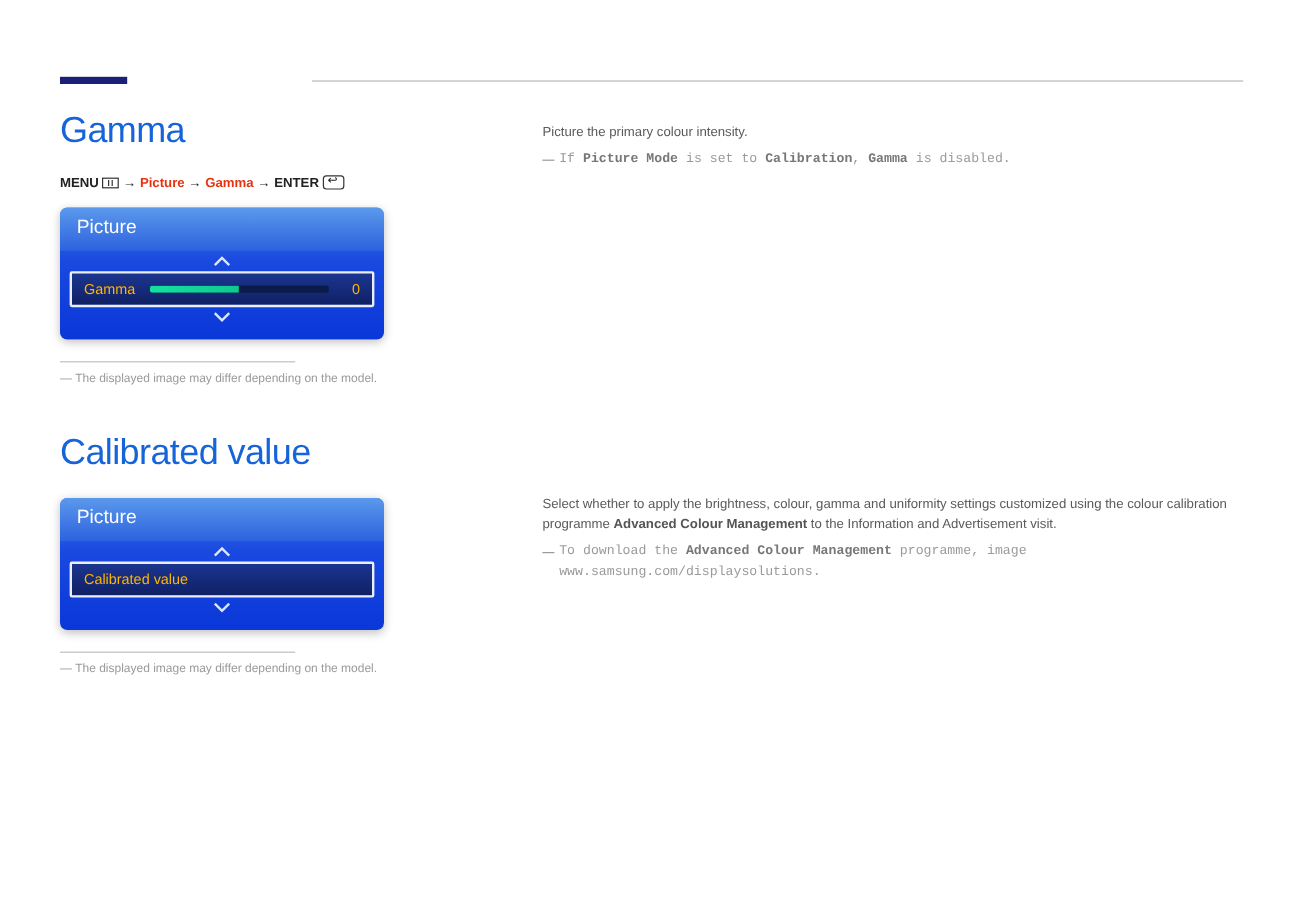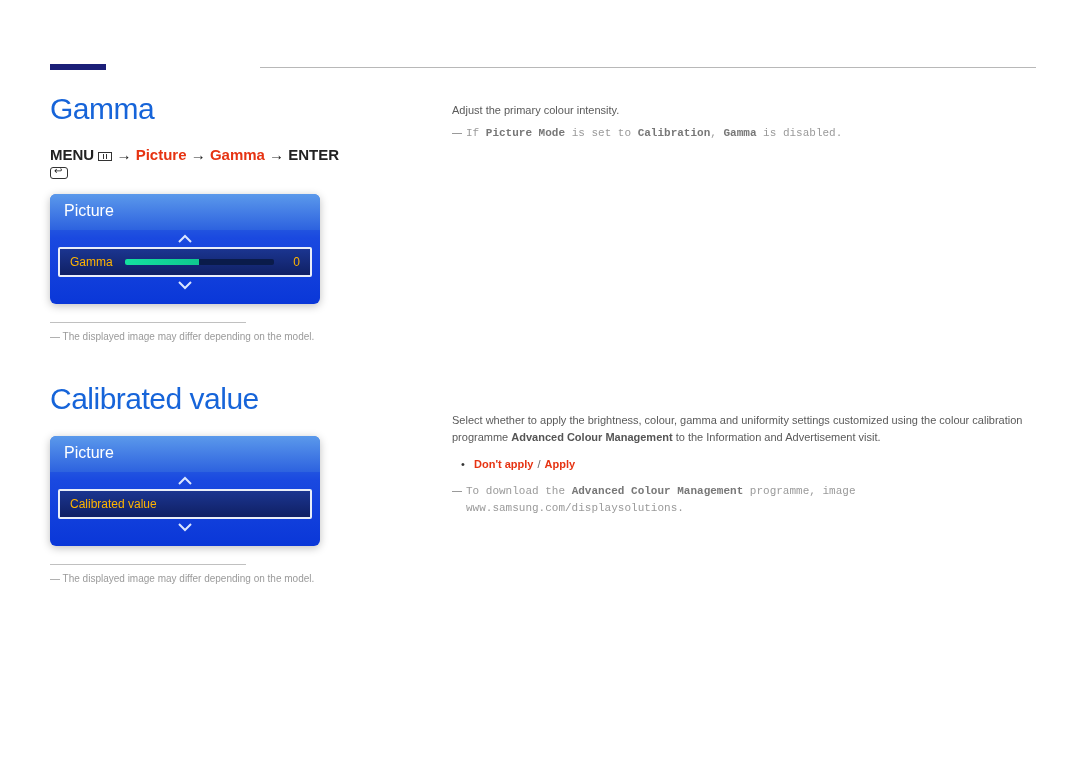--- a/index.html
+++ b/index.html
@@ -43,21 +43,21 @@
     line-height: 1.55;
   }
   h1.section-title {
     font-size: 30px;
     font-weight: 400;
     color: #1664d9;
     margin-bottom: 20px;
     letter-spacing: -0.5px;
   }
   .menu-path {
-    font-size: 15px;
+    font-size: 11px;
     color: #222;
     font-weight: 700;
     margin-bottom: 14px;
   }
   .menu-path .light { font-weight: 400; color: #222; }
   .menu-path .red { color: #e63312; font-weight: 700; }
   .menu-path .icon-box {
     display: inline-block;
     width: 14px;
     height: 9px;
@@ -281,31 +281,28 @@
     <div class="disclaimer">
       ― <span>The displayed image may differ depending on the model.</span>
     </div>
   </div>
 
 </div>
 
 <div class="rightcol">
 
   <div>
-    <div class="para">Adjust the primary colour intensity.</div>
+    <div class="para">Picture the primary colour intensity.</div>
     <div class="note-line">
       <span>If </span><span class="bold-g">Picture Mode</span><span> is set to </span><span class="bold-g">Calibration</span><span>, </span><span class="bold-g">Gamma</span><span> is disabled.</span>
     </div>
   </div>
 
   <div class="right-section-2">
     <div class="para">
       <span>Select whether to apply the brightness, colour, gamma and uniformity settings customized using the colour calibration programme </span><b style="color:#555;">Advanced Colour Management</b><span> to the Information and Advertisement visit.</span>
     </div>
-    <div class="bullet">
-      <span class="red-b">Don't apply</span><span class="sep">/</span><span class="red-b">Apply</span>
-    </div>
     <div class="note-line">
       <span>To download the </span><span class="bold-g">Advanced Colour Management</span><span> programme, image www.samsung.com/displaysolutions.</span>
     </div>
   </div>
 
 </div>
 
 </body></html>

